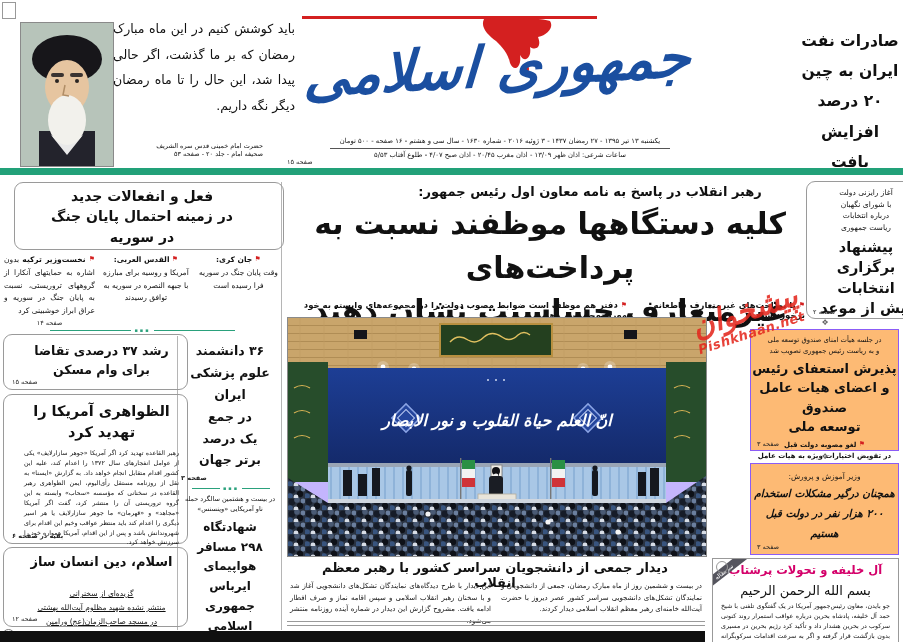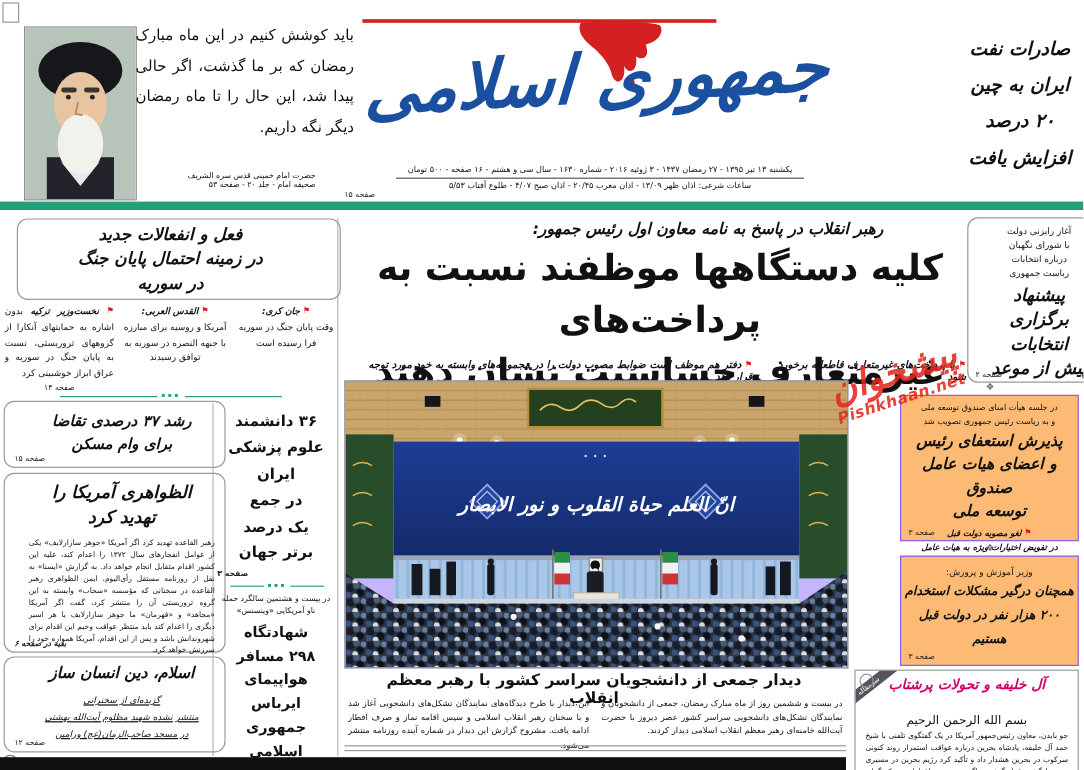--- a/index.html
+++ b/index.html
@@ -1,21 +1,21 @@
 <!DOCTYPE html>
 <html lang="fa" dir="rtl"><head>
 <meta charset="utf-8">
 <style>
   html,body{margin:0;padding:0;background:#fff;}
   #page{position:relative;width:903px;height:642px;background:#fff;overflow:hidden;
         font-family:"DejaVu Sans",sans-serif;color:#111;direction:rtl;}
   .abs{position:absolute;}
   .ctr{text-align:center;}
   .jst{text-align:justify;}
-  .b{font-weight:bold;font-style:italic;}
+  .b{font-weight:bold;}
   .flag{color:#d42020;font-size:7px;vertical-align:1px;}
   .pageref{font-size:6.5px;color:#222;}
   .rbox{border:1px solid #9a9a9a;border-radius:9px;padding-left:12px;}
   .graybox{background:#fdba74;border:1px solid #8b5cf6;}
   .vrule{background:#b5b5b5;width:1px;}
   .hair{height:1px;background:#9a9a9a;}
   .dotdiv{display:flex;align-items:center;}
   .dotdiv .ln{flex:1;height:1px;background:#2aa17c;}
   .dotdiv .dt{color:#2aa17c;font-size:5px;padding:0 3px;letter-spacing:2px;line-height:1;}
   .tiny{font-size:6.3px;line-height:1.58;}
@@ -124,21 +124,21 @@
     <div class="ctr b" style="font-size:14.5px;line-height:1.45;margin-top:6px;">
       <div>الظواهری آمریکا را</div>
       <div>تهدید کرد</div>
     </div>
     <div class="tiny jst" style="margin:5px 8px 0 8px;">رهبر القاعده تهدید کرد اگر آمریکا «جوهر سازارلایف» یکی از عوامل انفجارهای سال ۱۳۷۲ را اعدام کند، علیه این کشور اقدام متقابل انجام خواهد داد. به گزارش «ایسنا» به نقل از روزنامه مستقل رأی‌الیوم، ایمن الظواهری رهبر القاعده در سخنانی که مؤسسه «سحاب» وابسته به این گروه تروریستی آن را منتشر کرد، گفت اگر آمریکا «مجاهد» و «قهرمان» ما جوهر سازارلایف یا هر اسیر دیگری را اعدام کند باید منتظر عواقب وخیم این اقدام برای شهروندانش باشد و پس از این اقدام، آمریکا همواره خود را سرزنش خواهد کرد.</div>
     <div class="pageref b" style="position:absolute;left:8px;bottom:3px;">بقیه در صفحه ۶</div>
   </div>
 
   <div class="abs rbox" style="left:3px;top:547px;width:171px;height:78px;">
     <div class="ctr b" style="font-size:13px;margin-top:6px;">اسلام، دین انسان ساز</div>
-    <div class="ctr" style="font-size:7.5px;line-height:1.85;margin-top:8px;font-style:italic;">
+    <div class="ctr" style="font-size:7.5px;line-height:1.85;margin-top:18px;">
       <div style="text-decoration:underline;">گزیده‌ای از سخنرانی</div>
       <div style="text-decoration:underline;">منتشر نشده شهید مظلوم آیت‌الله بهشتی</div>
       <div style="text-decoration:underline;">در مسجد صاحب‌الزمان(عج) ورامین</div>
     </div>
     <div class="pageref" style="position:absolute;left:8px;bottom:3px;">صفحه ۱۲</div>
   </div>
 
   <div class="abs" style="left:2px;top:629px;width:11px;height:11px;border:1px solid #777;border-radius:50%;"></div>
 
   <div class="abs ctr" style="left:181px;top:340px;width:98px;font-size:12.5px;font-weight:600;line-height:1.75;">
@@ -337,21 +337,21 @@
       <div>همچنان درگیر مشکلات استخدام</div>
       <div>۲۰۰ هزار نفر در دولت قبل هستیم</div>
     </div>
     <div class="pageref" style="position:absolute;left:6px;bottom:3px;">صفحه ۳</div>
   </div>
 
   <div class="abs" style="left:712px;top:558px;width:185px;height:84px;border:1px solid #999;background:#fff;overflow:hidden;">
     <div class="ribbon">سرمقاله</div>
     <div class="abs" style="left:3px;top:2px;width:10px;height:10px;border:1px solid #999;border-radius:50%;"></div>
     <div class="ctr b" style="font-size:11.5px;color:#d4006a;margin-top:4px;">آل خلیفه و تحولات پرشتاب</div>
-    <div class="ctr" style="font-size:10px;margin-top:18px;">بسم الله الرحمن الرحیم</div>
+    <div class="ctr" style="font-size:13px;margin-top:6px;">بسم الله الرحمن الرحیم</div>
     <div class="tiny jst" style="margin:3px 8px 0 8px;">جو بایدن، معاون رئیس‌جمهور آمریکا در یک گفتگوی تلفنی با شیخ حمد آل خلیفه، پادشاه بحرین درباره عواقب استمرار روند کنونی سرکوب در بحرین هشدار داد و تأکید کرد رژیم بحرین در مسیری بدون بازگشت قرار گرفته و اگر به سرعت اقدامات سرکوبگرانه خود را متوقف نکند و اصلاحاتی صورت ندهد، بیم آن می‌رود که به کلی از کنترل خارج شود...</div>
   </div>
 
   <div class="abs wm" style="left:672px;top:296px;width:150px;">
     <div class="fa">پیشخوان</div>
     <div class="en">Pishkhaan.net</div>
   </div>
 
 </div>
 

